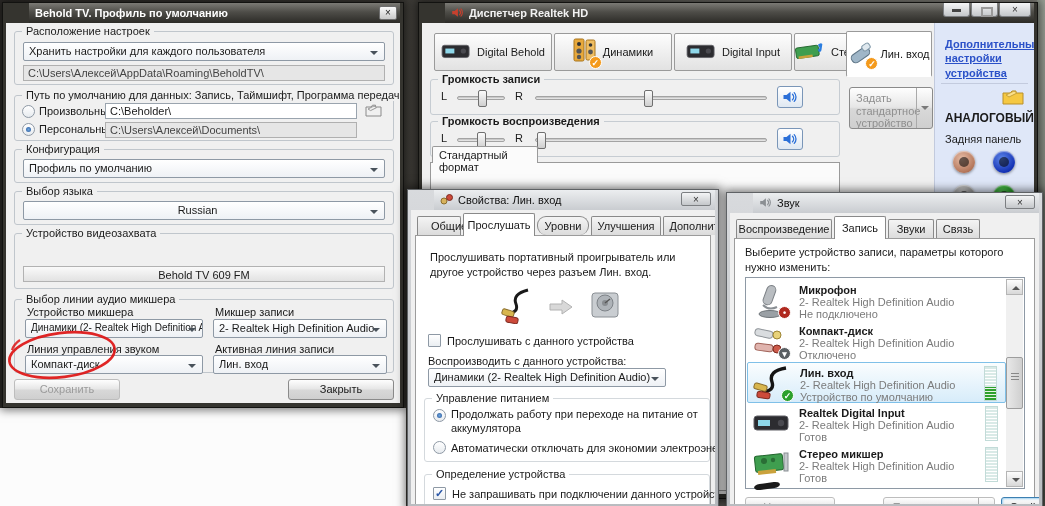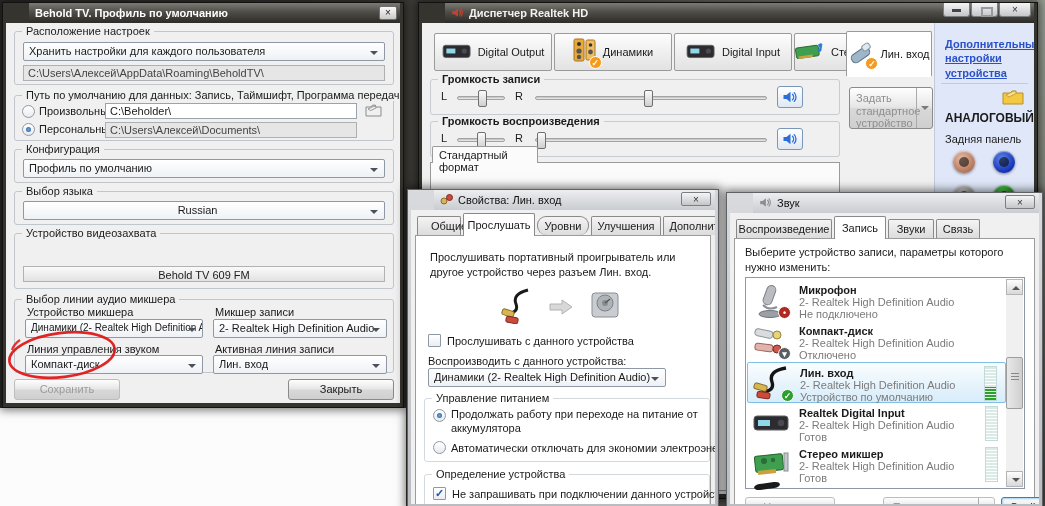--- a/index.html
+++ b/index.html
@@ -146,21 +146,21 @@
         <span class="jack" style="left:18px; top:162px; background:radial-gradient(circle at 40% 35%, #cfcfcf, #8d8d8d 70%, #5c5c5c);"></span>
         <span class="jack" style="left:58px; top:162px; background:radial-gradient(circle at 40% 35%, #57c457, #168a16 70%, #0a570a);"></span>
       </div>
 
       <div class="rtab" style="left:12px;">
         <span><svg width="30" height="18" viewBox="0 0 36 22">
               <rect x="1" y="4" width="33" height="15" rx="3" fill="#2c2c30" stroke="#606066"></rect>
               <rect x="5" y="8" width="11" height="6" fill="#8fd8ea"></rect>
               <circle cx="27" cy="11" r="3.2" fill="#4a4a50"></circle>
             </svg></span>
-        <span>Digital Output</span>
+        <span>Digital Behold</span>
       </div>
       <div class="rtab" style="left:132px;">
         <span style="position:relative;">
           <svg width="24" height="26" viewBox="0 0 24 26">
               <rect x="1" y="1" width="10" height="22" rx="1.5" fill="#e8a93c" stroke="#a8751d"></rect>
               <rect x="13" y="2" width="9" height="20" rx="1.5" fill="#f0be62" stroke="#a8751d"></rect>
               <circle cx="6" cy="6" r="2" fill="#333"></circle>
               <circle cx="6" cy="13" r="2.6" fill="#555"></circle>
               <circle cx="6" cy="19" r="2.2" fill="#555"></circle>
               <circle cx="17.5" cy="7" r="1.8" fill="#333"></circle>

